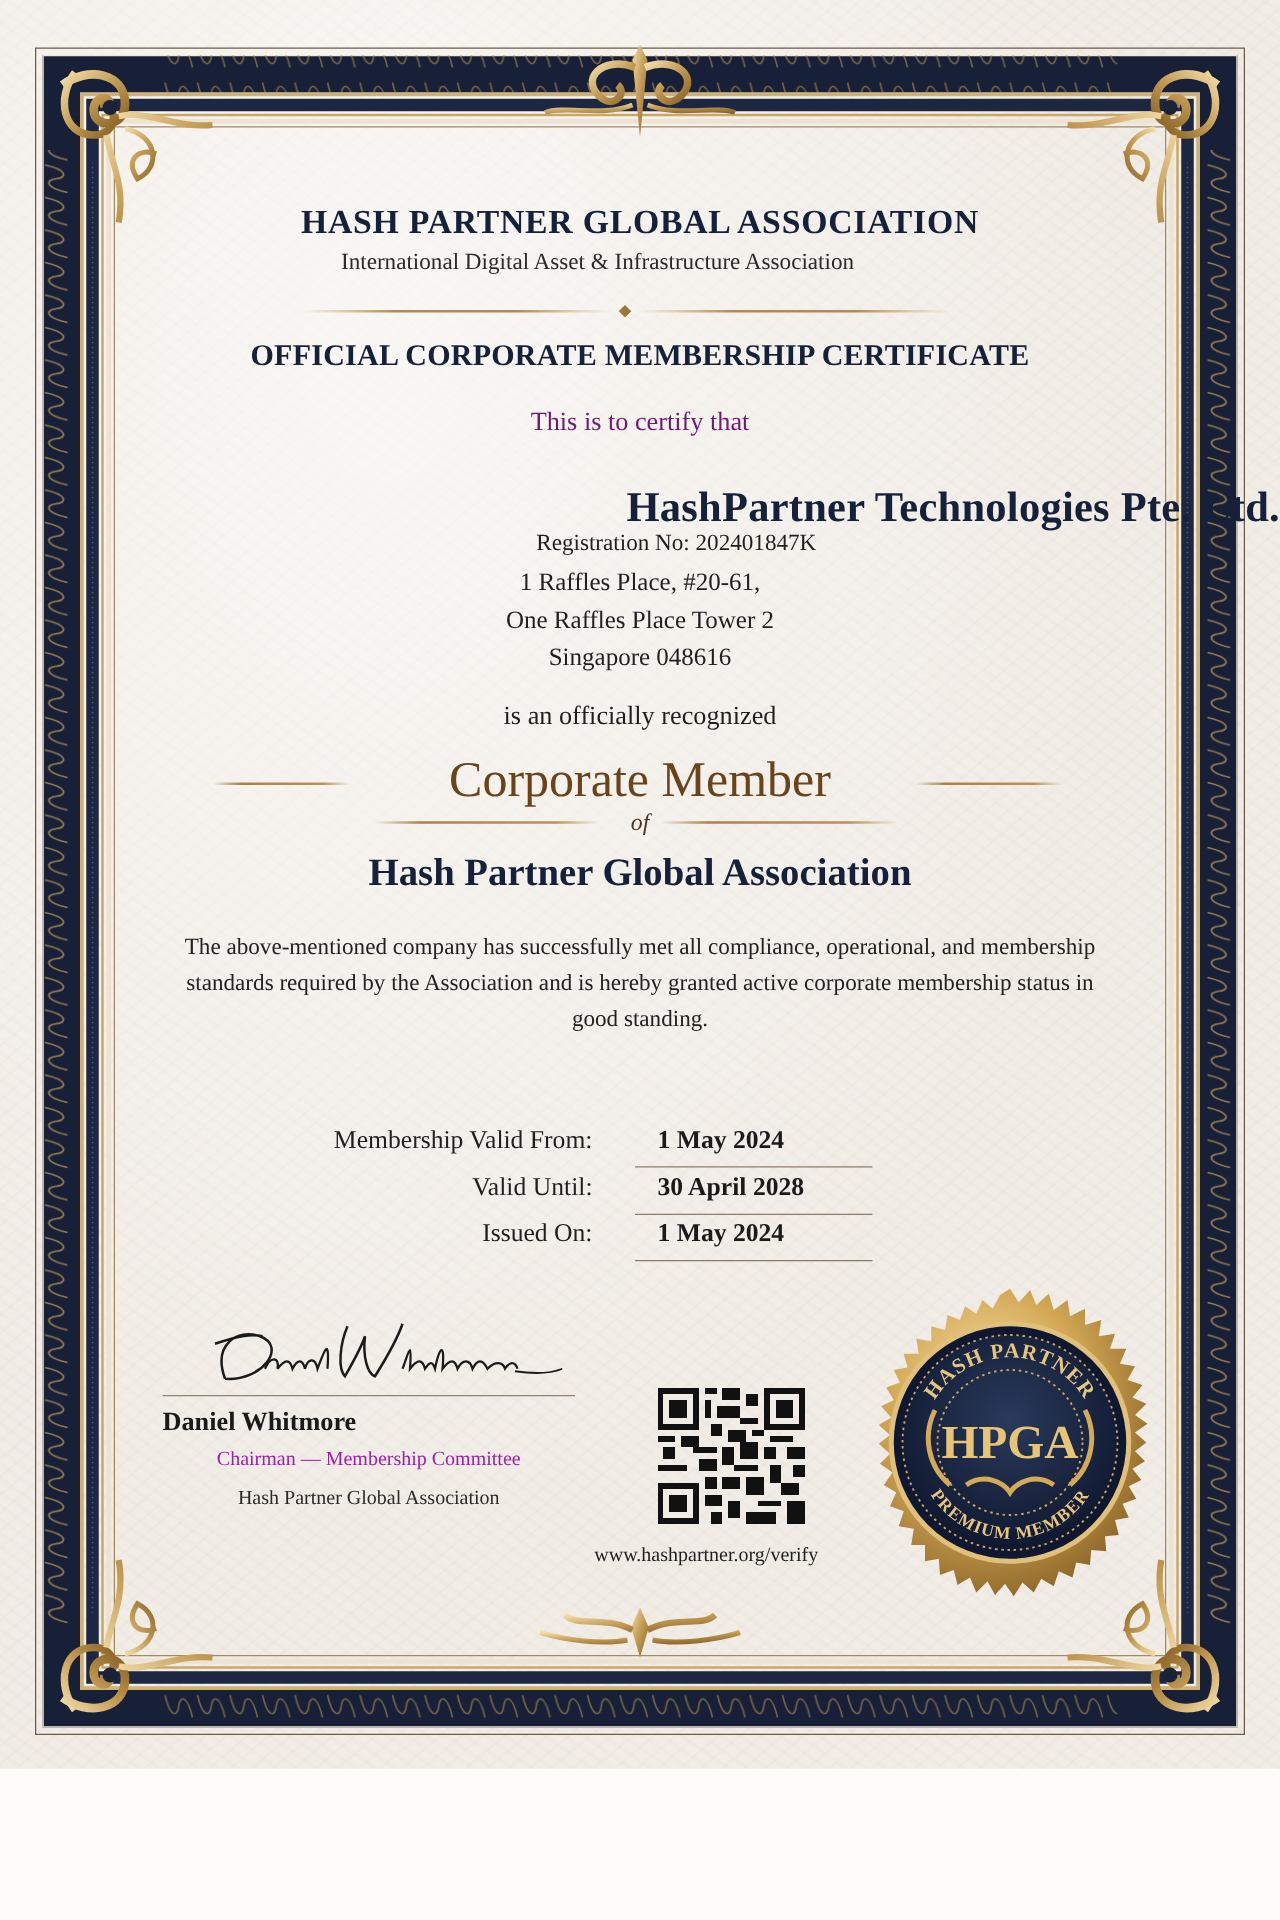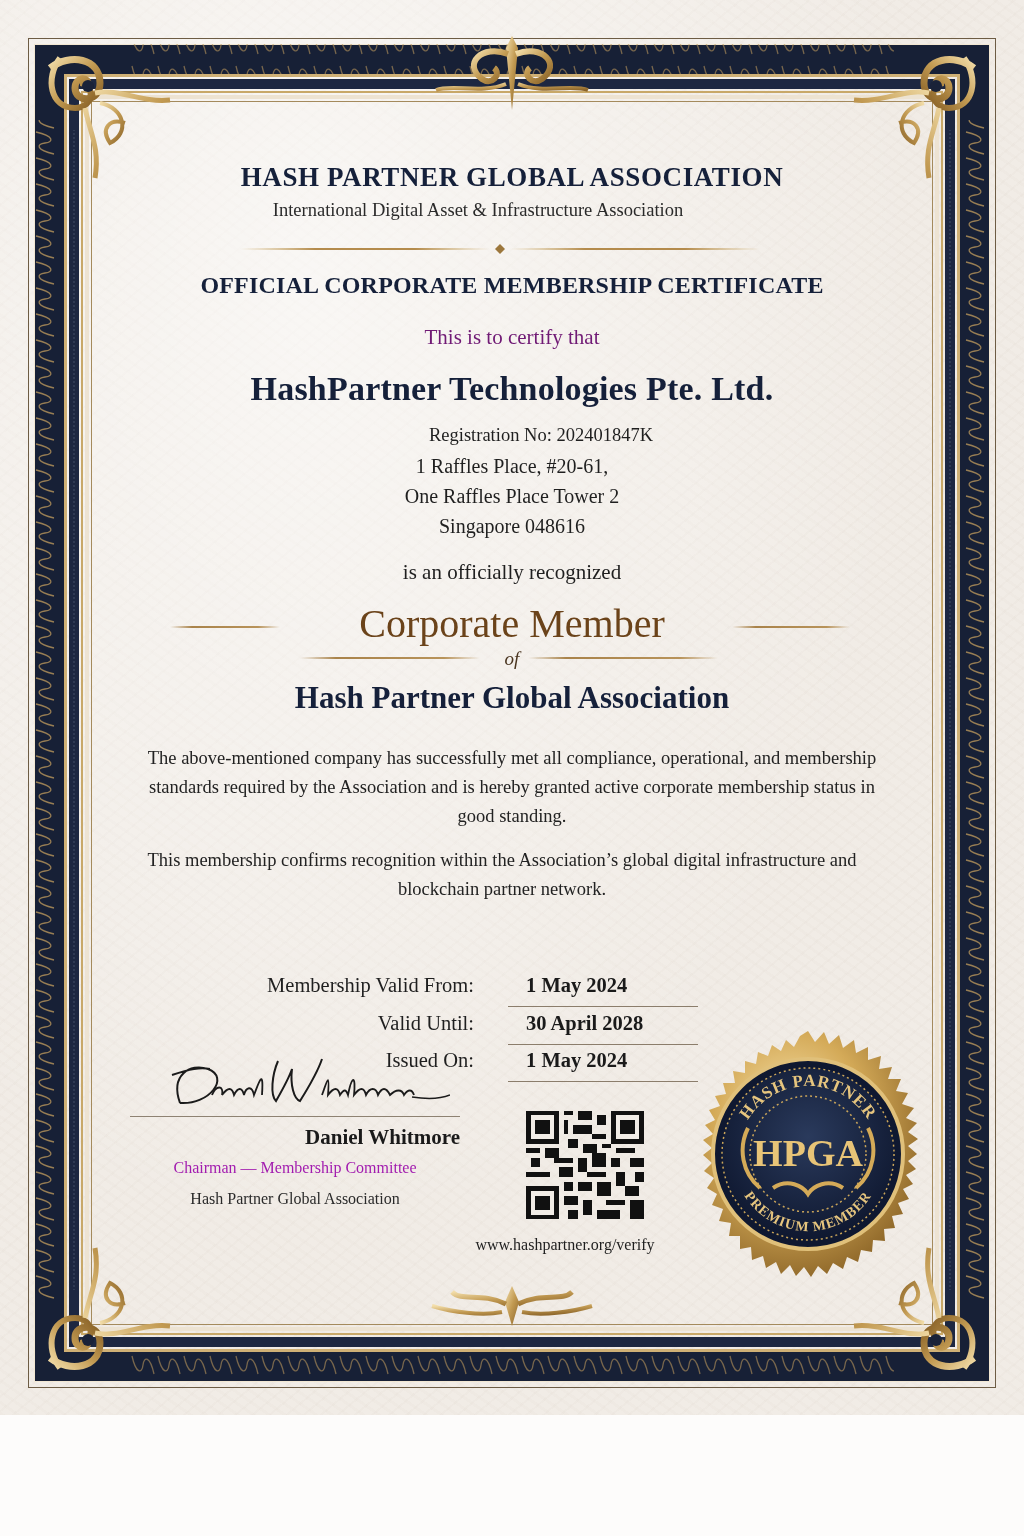--- a/index.html
+++ b/index.html
@@ -27,42 +27,42 @@
   .center-orn { position:absolute; }
 
   .content { position:absolute; left:0; top:0; width:1024px; height:1415px; }
   .center { position:absolute; left:0; width:1024px; text-align:center; }
   .navy { color:#15203a; }
   .t-org { top:162px; font-size:27px; font-weight:bold; letter-spacing:0.6px; }
   .t-sub { top:200px; font-size:18.5px; color:#2a2a2a; left:-34px; }
   .divider1 { position:absolute; top:244px; left:240px; width:520px; height:10px; }
   .t-cert { top:272px; font-size:24px; font-weight:bold; letter-spacing:0.2px; }
   .t-certify { top:325px; font-size:21px; color:#701a75; }
-  .t-company { top:370px; font-size:34px; font-weight:bold; letter-spacing:0.2px; }
+  .t-company { top:388px; font-size:34px; font-weight:bold; letter-spacing:0.2px;text-align:right; }
   .t-reg { top:425px; font-size:18.5px; color:#1f1f1f;padding-left:29px; }
   .t-addr1 { top:455px; font-size:20px; color:#1f1f1f; }
   .t-addr2 { top:485px; font-size:20px; color:#1f1f1f; }
   .t-addr3 { top:515px; font-size:20px; color:#1f1f1f; }
   .t-recog { top:560px; font-size:21px; color:#1f1f1f; }
   .t-member { top:600px; font-size:40px; color:#6b431a; }
   .t-of { top:648px; font-size:19px; font-style:italic; color:#4a3520; }
   .t-assoc { top:680px; font-size:31px; font-weight:bold; }
   .rule { position:absolute; height:2px; background:linear-gradient(90deg, rgba(176,138,76,0), #a9834a 20%, #b8935a 80%, rgba(176,138,76,0)); }
   .para { position:absolute; left:140px; width:744px; text-align:center; font-size:18.5px; color:#222; line-height:29px; }
   .p1 { top:744px; }
   .p2 { top:846px; left:130px; }
-  .dates { position:absolute; left:190px; top:972px; width:540px; }
+  .dates { position:absolute; left:190px; top:899px; width:540px; }
   .drow { position:relative; height:37.5px; }
   .dlabel { position:absolute; right:256px; top:2px; font-size:20.5px; color:#1f1f1f; white-space:nowrap; }
   .dval { position:absolute; left:336px; top:2px; font-size:20.5px; font-weight:bold; color:#1a1a1a; white-space:nowrap; }
   .dline { position:absolute; left:318px; top:34px; width:190px; height:1px; background:#8b7d6b; }
   .sig-area { position:absolute; left:130px; top:1055px; width:330px; }
   .sig-script { position:absolute; left:20px; top:0; width:300px; height:60px; }
   .sig-line { position:absolute; left:0; top:61px; width:330px; height:1px; background:#8e8272; }
-  .sig-name { position:absolute; left:0; top:70px; width:330px; text-align:right; font-size:21px; font-weight:bold; color:#1a1a1a; }
+  .sig-name { position:absolute; left:0; top:70px; width:330px; text-align:left; font-size:21px; font-weight:bold; color:#1a1a1a; }
   .sig-title { position:absolute; left:-20px; top:104px; width:370px; text-align:center; font-size:16px; color:#a21caf; }
   .sig-org { position:absolute; left:-20px; top:135px; width:370px; text-align:center; font-size:16px; color:#2a2a2a; }
   .qr { position:absolute; left:526px; top:1110px; width:118px; height:110px; }
   .url { position:absolute; left:440px; top:1236px; width:250px; text-align:center; font-size:16px; color:#1f1f1f; }
   .seal { position:absolute; left:678px; top:1028px; width:260px; height:250px; }
 </style>
 </head>
 <body>
 
 <div class="paper"></div>
@@ -174,21 +174,20 @@
 
   <div class="rule" style="left:170px;top:626px;width:110px;"></div>
   <div class="rule" style="left:732px;top:626px;width:118px;"></div>
   <div class="center t-member">Corporate Member</div>
   <div class="rule" style="left:300px;top:657px;width:180px;"></div>
   <div class="rule" style="left:528px;top:657px;width:190px;"></div>
   <div class="center t-of">of</div>
   <div class="center navy t-assoc">Hash Partner Global Association</div>
 
   <div class="para p1">The above-mentioned company has successfully met all compliance, operational, and membership standards required by the Association and is hereby granted active corporate membership status in good standing.</div>
-  <div class="para p2">This membership confirms recognition within the Association’s global digital infrastructure and blockchain partner network.</div>
 
   <div class="dates">
     <div class="drow">
       <span class="dlabel">Membership Valid From:</span>
       <span class="dval">1 May 2024</span>
       <div class="dline"></div>
     </div>
     <div class="drow">
       <span class="dlabel">Valid Until:</span>
       <span class="dval">30 April 2028</span>

